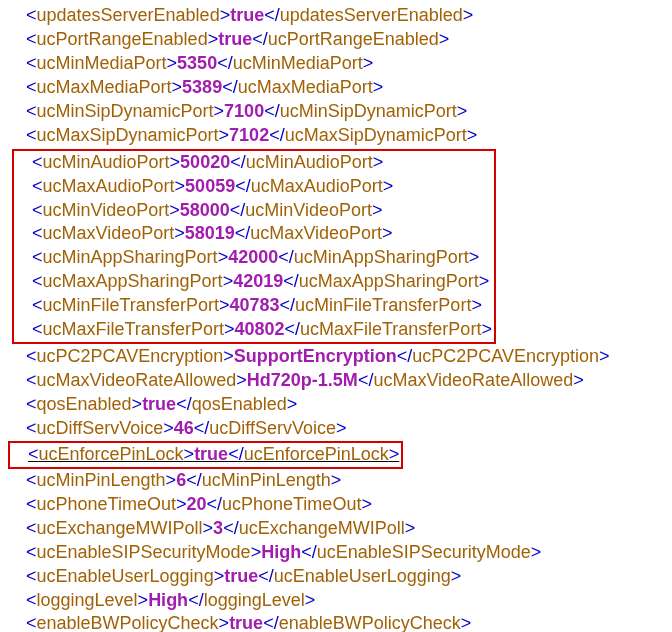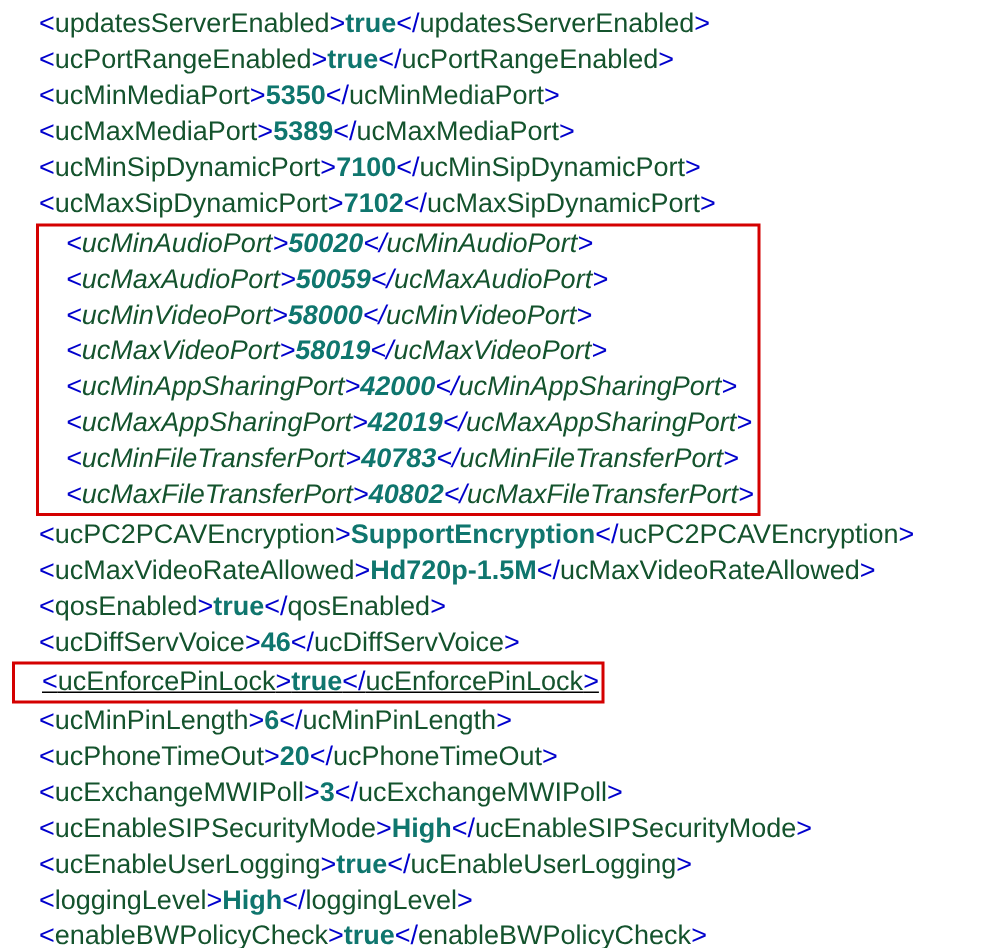--- a/index.html
+++ b/index.html
@@ -11,28 +11,27 @@
     color: #000;
     background: #fff;
     width: 672px;
     box-sizing: border-box;
   }
   .line {
     white-space: nowrap;
     padding-left: 18px;
   }
   .b { color: #0000cc; }      
-  .t { color: #14532d; }      
-  .v { color: #0f766e; font-weight: 700; } 
+  .t { color: #a16207; }      
+  .v { color: #a21caf; font-weight: 700; } 
   .hl-group {
     border: 2px solid #d40000;
-    margin: 1px 16px;
+    margin: 1px 4px;
     padding: 0 2px 0 0;
     display: inline-block;
-    font-style: italic;
   }
   .hl-single {
     border: 2px solid #d40000;
     display: inline-block;
     padding: 0 2px 0 0;
     text-decoration: underline;
   }
 </style>
 </head>
 <body>

